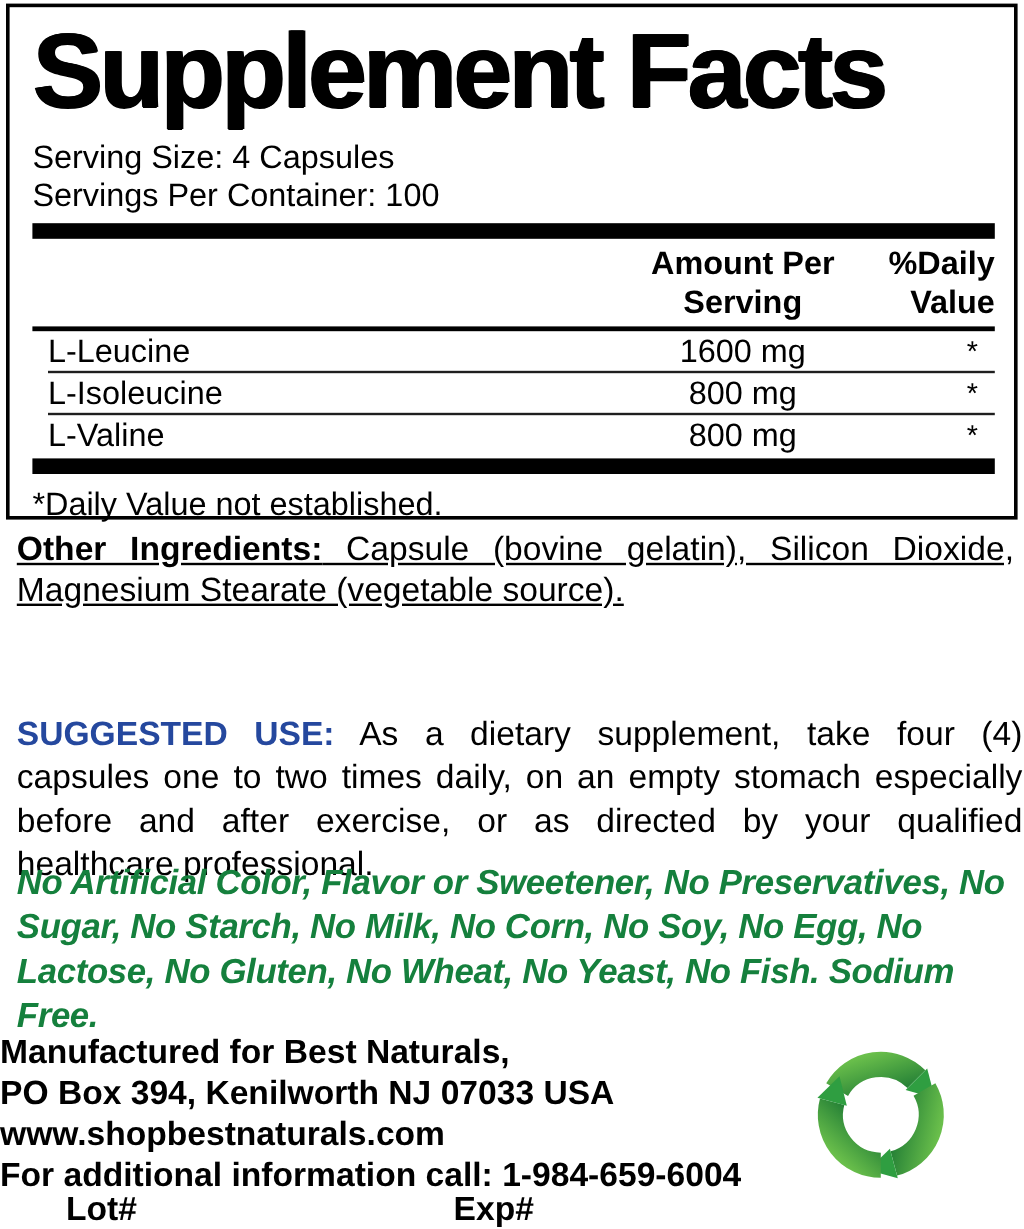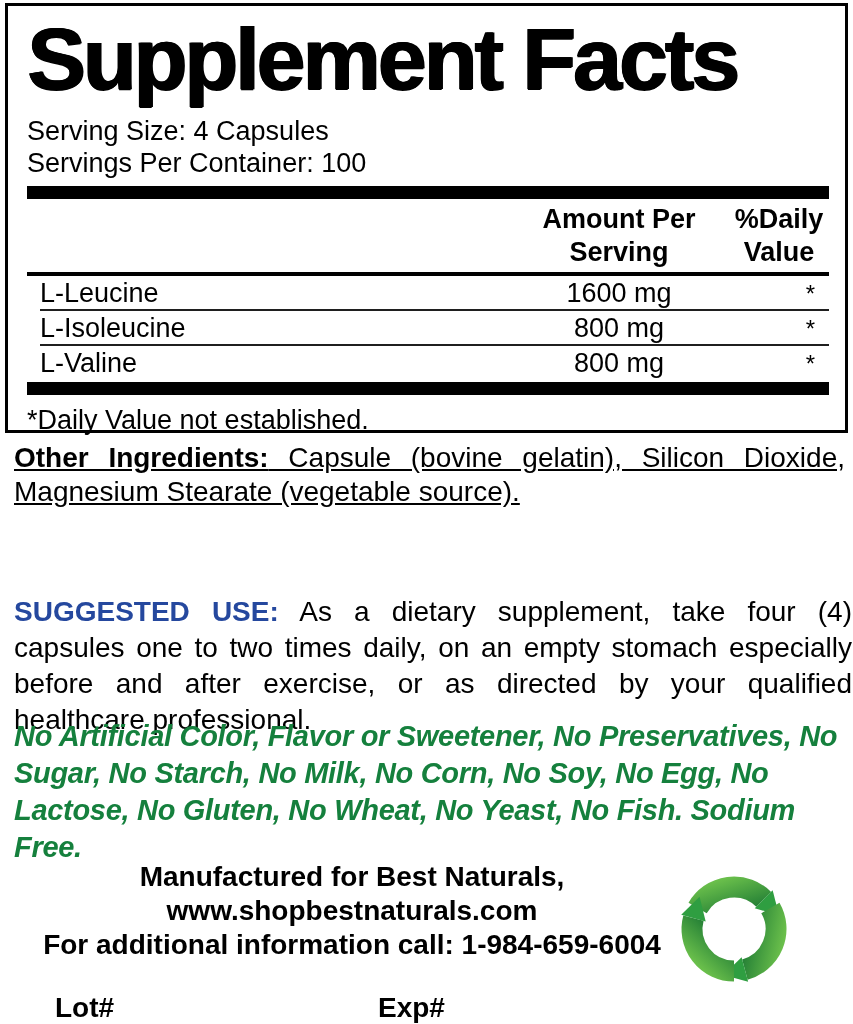--- a/index.html
+++ b/index.html
@@ -32,21 +32,21 @@
     text-shadow: 1.2px 0 0 #000, -0.6px 0 0 #000, 0 0.8px 0 #000;
     margin-top: 4px;
   }
   .serving-block { margin-top: 10px; font-size: 27px; line-height: 32px; }
   .bar-thick { height: 13px; background: #000; }
   .bar1 { margin-top: 7px; }
   .bar-medium { height: 4px; background: #000; margin-top: 3px; }
   .facts-grid { display: grid; grid-template-columns: 1fr 220px 100px; align-items: end; }
   .hdr { margin-top: 4px; font-weight: bold; font-size: 27px; line-height: 33px; }
   .hdr .c2 { text-align: center; }
-  .hdr .c3 { text-align: center; }
+  .hdr .c3 { text-align: right; }
   .nutrient-row { font-size: 27px; line-height: 31px; padding-top: 2px; margin-left: 13px; }
   .nutrient-row.sep { border-bottom: 2px solid #1f1f1f; }
   .nutrient-row .c2 { text-align: center; }
   .nutrient-row .c3 { text-align: right; padding-right: 14px; font-size: 24px; }
   .bar2 { margin-top: 3px; }
   .footnote { font-size: 27px; line-height: 30px; margin-top: 10px; }
 
   
   .other-ingredients {
     position: absolute; left: 14px; top: 441px; width: 831px;
@@ -62,21 +62,21 @@
     position: absolute; left: 14px; top: 718px; width: 838px;
     font-size: 29px; line-height: 37px;
     font-style: italic; font-weight: bold;
     color: #15803d;
     letter-spacing: -0.3px;
   }
 
   
   .mfg-block {
     position: absolute; left: 0; top: 860px; width: 704px;
-    text-align: center; font-weight: bold;
+    text-align: left; font-weight: bold;
     font-size: 28px; line-height: 34px;
   }
   .lot-exp-row {
     position: absolute; left: 0; top: 992px; width: 704px;
     font-weight: bold; font-size: 28px; line-height: 32px;
   }
   .lot-label { margin-left: 55px; }
   .exp-label { position: absolute; left: 378px; top: 0; }
 
   
@@ -136,20 +136,21 @@
   </div>
 
   <p class="other-ingredients"><span class="lead">Other Ingredients:</span><span> Capsule (bovine gelatin), Silicon Dioxide, Magnesium Stearate (vegetable source).</span></p>
 
   <p class="suggested-use"><span class="lead">SUGGESTED USE:</span><span> As a dietary supplement, take four (4) capsules one to two times daily, on an empty stomach especially before and after exercise, or as directed by your qualified healthcare professional.</span></p>
 
   <p class="claims">No Artificial Color, Flavor or Sweetener, No Preservatives, No Sugar, No Starch, No Milk, No Corn, No Soy, No Egg, No Lactose, No Gluten, No Wheat, No Yeast, No Fish. Sodium Free.</p>
 
   <div class="mfg-block">
     <div>Manufactured for Best Naturals,</div>
+    <div>PO Box 394, Kenilworth NJ 07033 USA</div>
     <div>www.shopbestnaturals.com</div>
     <div>For additional information call: 1-984-659-6004</div>
   </div>
 
   <div class="lot-exp-row">
     <span class="lot-label">Lot#</span>
     <span class="exp-label">Exp#</span>
   </div>
 
   <div class="recycle-wrap">

